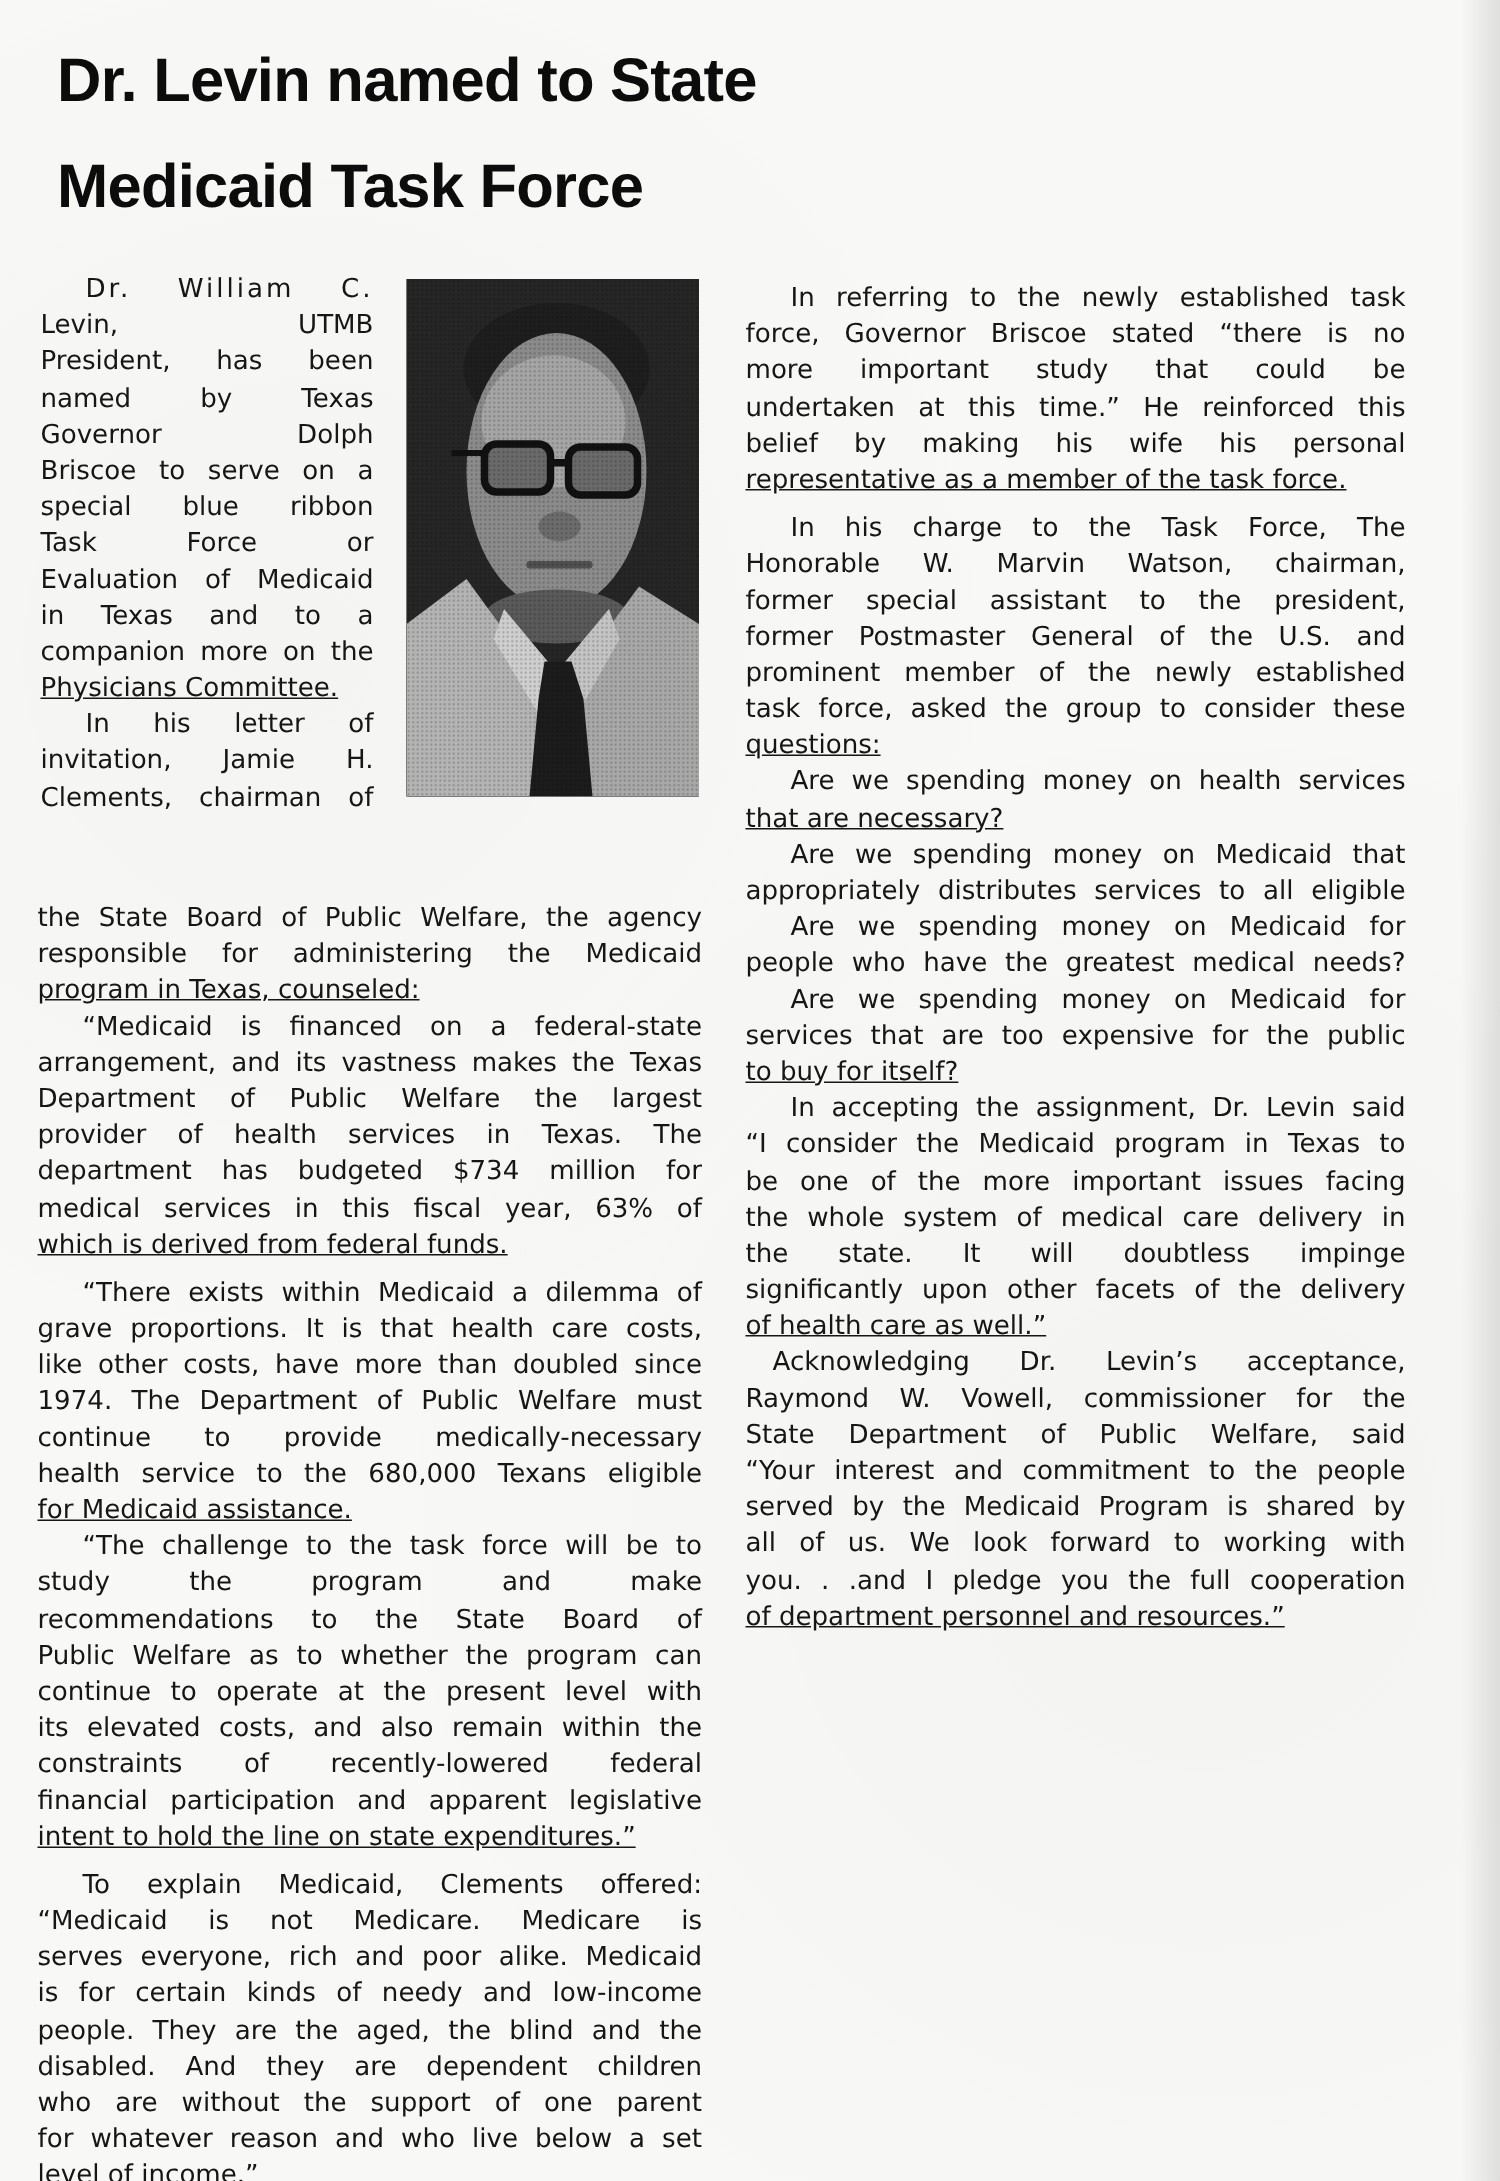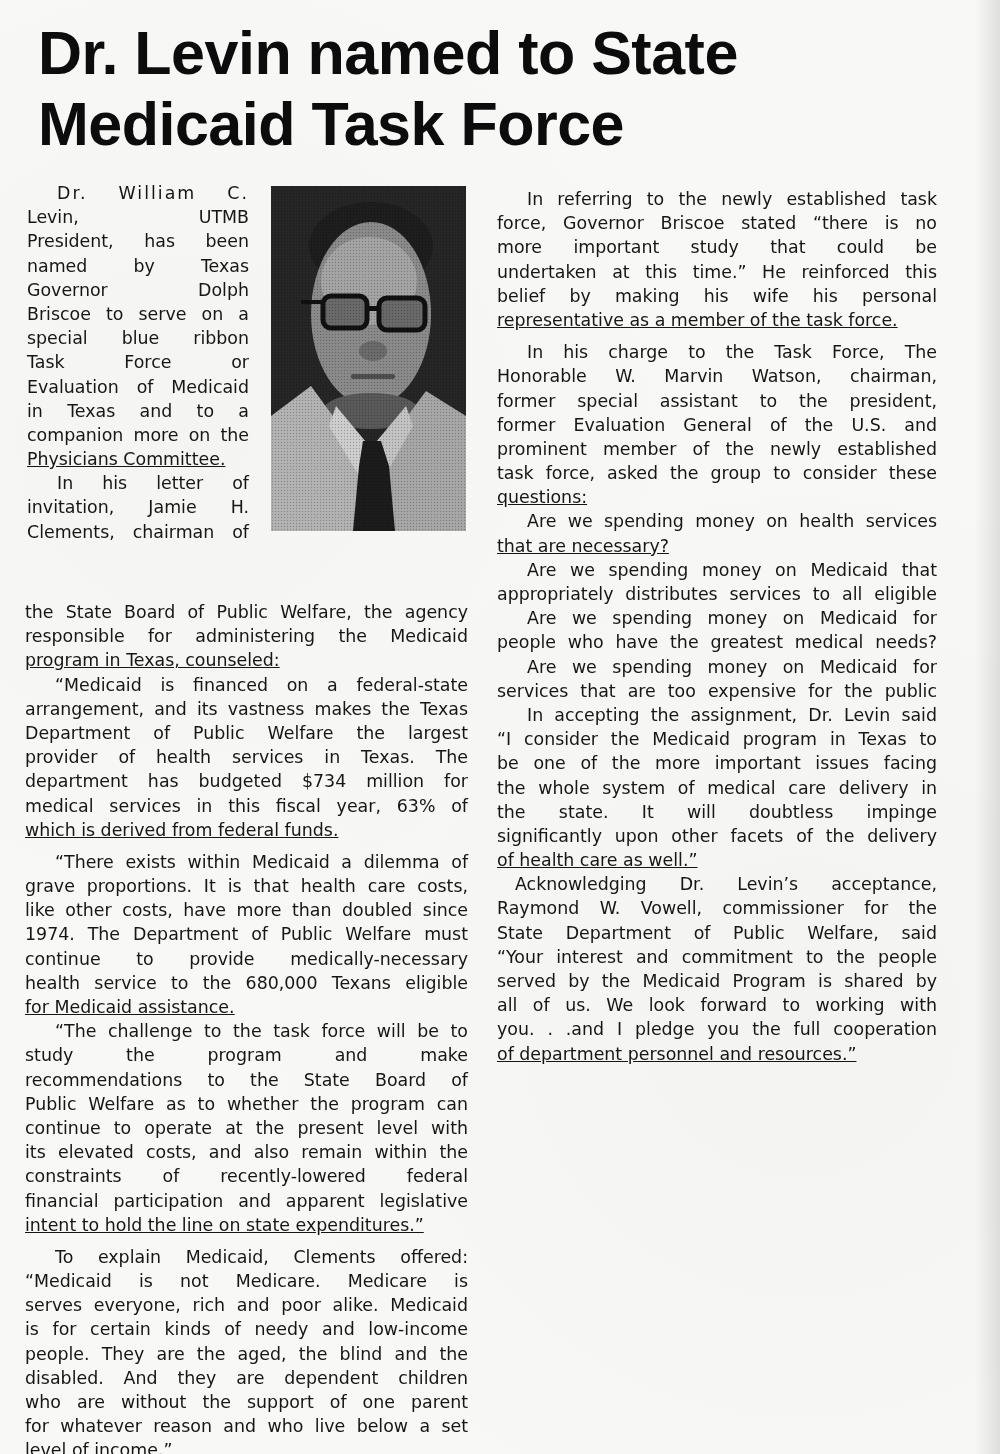--- a/index.html
+++ b/index.html
@@ -18,21 +18,21 @@
       #f8f8f6;
   }
   .edge-shadow {
     position: absolute; right: 0; top: 0; width: 26px; height: 1454px;
     background: linear-gradient(to right, rgba(0,0,0,0), rgba(0,0,0,0.10));
   }
   .headline {
     position: absolute; left: 38px; top: 18px; width: 820px;
     font-family: "Liberation Sans", sans-serif;
     font-weight: bold;
-    font-size: 61px; line-height: 71px;
+    font-size: 41px; line-height: 71px;
     letter-spacing: -0.5px;
     color: #0c0c0c;
     margin: 0;
   }
   .headline span { display: block; white-space: nowrap; }
   .photo {
     position: absolute; left: 271px; top: 186px; width: 195px; height: 345px;
     background: #2a2a2a; overflow: hidden;
   }
   .photo svg { display: block; }
@@ -163,32 +163,33 @@
     <span class="line indent">In referring to the newly established task</span>
     <span class="line">force, Governor Briscoe stated “there is no</span>
     <span class="line">more important study that could be</span>
     <span class="line">undertaken at this time.” He reinforced this</span>
     <span class="line">belief by making his wife his personal</span>
     <span class="line last">representative as a member of the task force.</span>
     <span class="para-gap"></span>
     <span class="line indent">In his charge to the Task Force, The</span>
     <span class="line">Honorable W. Marvin Watson, chairman,</span>
     <span class="line">former special assistant to the president,</span>
-    <span class="line">former Evaluation General of the U.S. and</span>
+    <span class="line">former Postmaster General of the U.S. and</span>
     <span class="line">prominent member of the newly established</span>
     <span class="line">task force, asked the group to consider these</span>
     <span class="line last">questions:</span>
     <span class="line indent">Are we spending money on health services</span>
     <span class="line last">that are necessary?</span>
     <span class="line indent">Are we spending money on Medicaid that</span>
     <span class="line">appropriately distributes services to all eligible</span>
     <span class="line indent">Are we spending money on Medicaid for</span>
     <span class="line">people who have the greatest medical needs?</span>
     <span class="line indent">Are we spending money on Medicaid for</span>
     <span class="line">services that are too expensive for the public</span>
+    <span class="line last">to buy for itself?</span>
     <span class="line indent">In accepting the assignment, Dr. Levin said</span>
     <span class="line">“I consider the Medicaid program in Texas to</span>
     <span class="line">be one of the more important issues facing</span>
     <span class="line">the whole system of medical care delivery in</span>
     <span class="line">the state. It will doubtless impinge</span>
     <span class="line">significantly upon other facets of the delivery</span>
     <span class="line last">of health care as well.”</span>
     <span class="line indent" style="padding-left:18px;">Acknowledging Dr. Levin’s acceptance,</span>
     <span class="line">Raymond W. Vowell, commissioner for the</span>
     <span class="line">State Department of Public Welfare, said</span>

